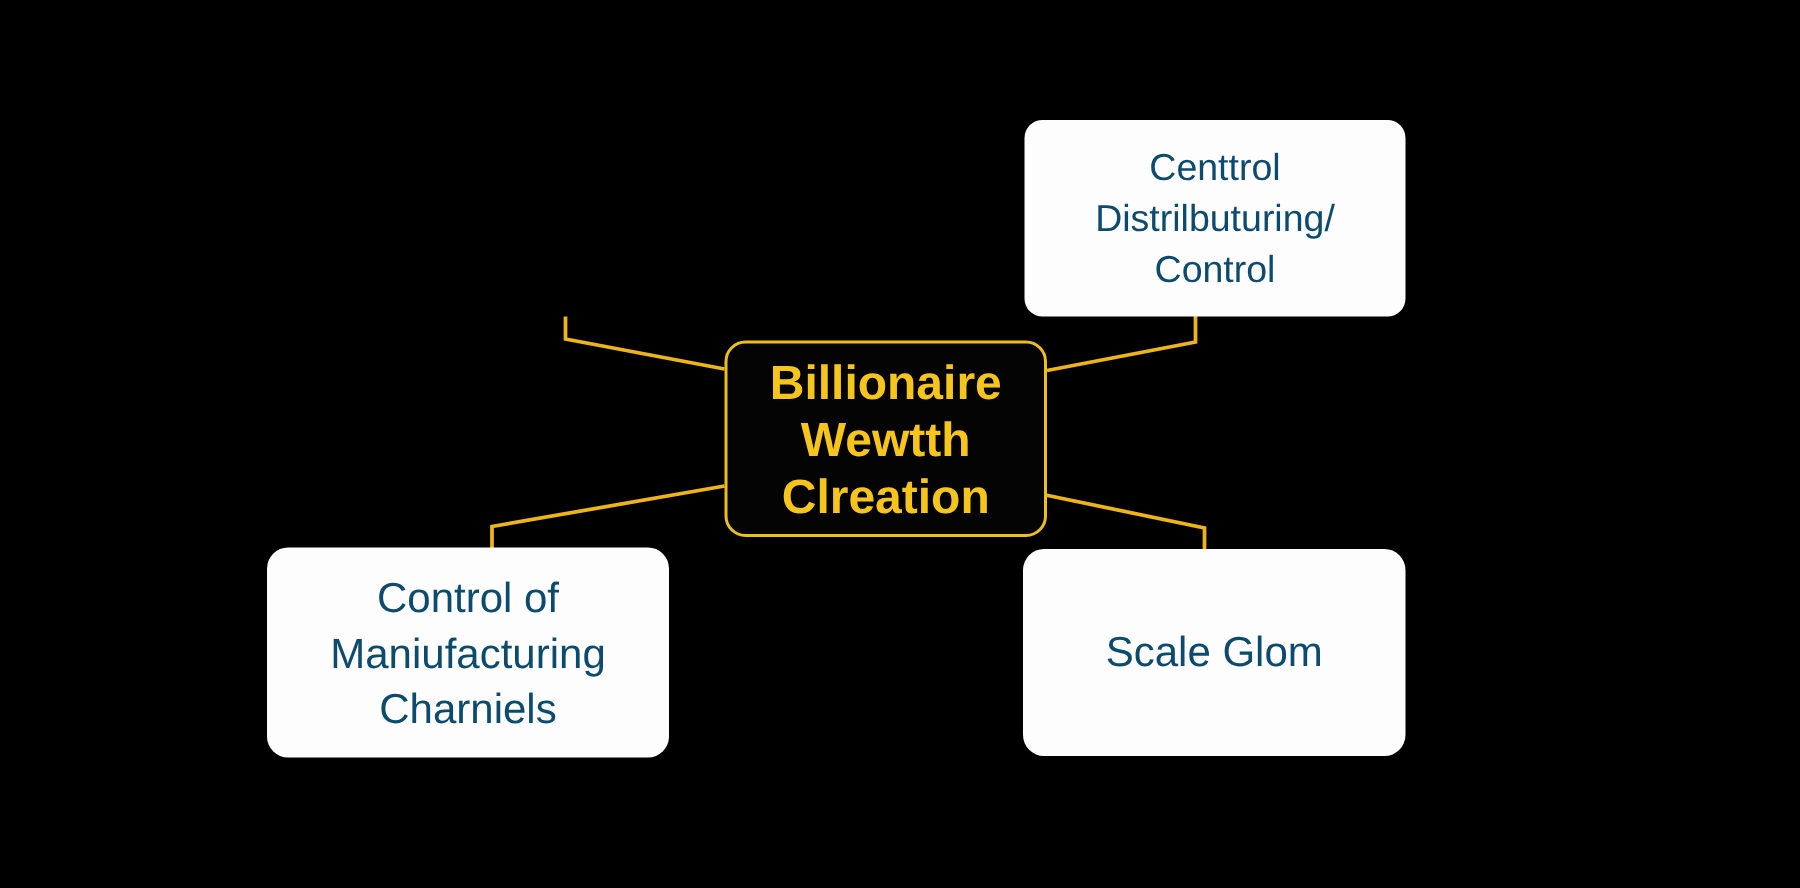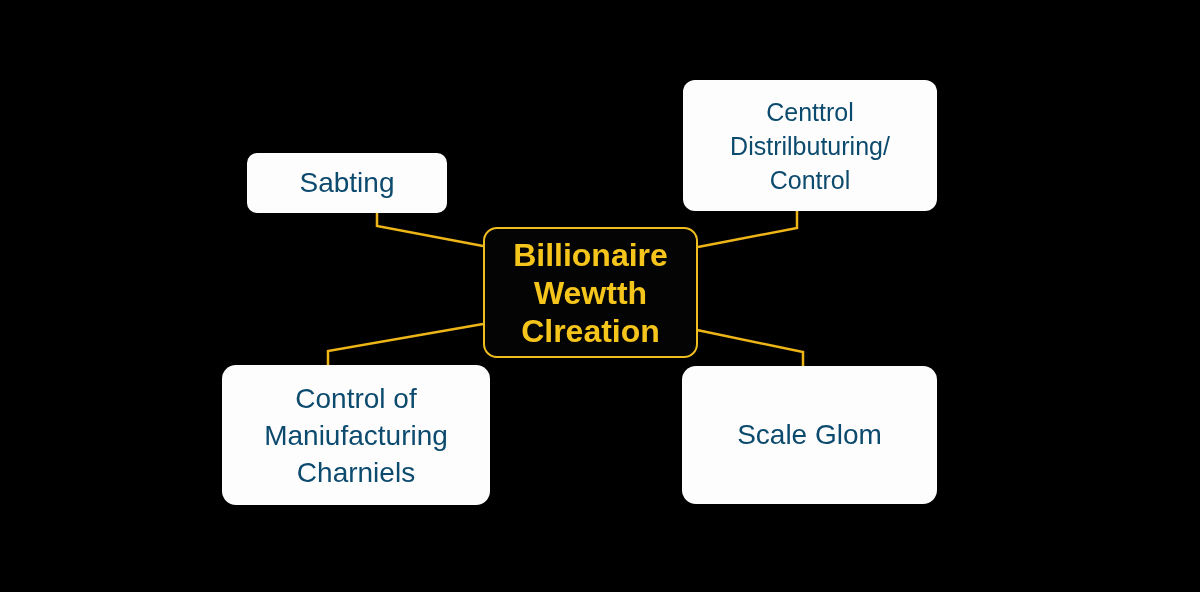--- a/index.html
+++ b/index.html
@@ -74,21 +74,20 @@
     line-height: 34px;
   }
   .node-bottom-left {
     left: 178px;
     top: 365px;
     width: 268px;
     height: 140px;
     border-radius: 14px;
     font-size: 28px;
     line-height: 37px;
-    margin-left: 44px;
   }
   .node-bottom-right {
     left: 682px;
     top: 366px;
     width: 255px;
     height: 138px;
     border-radius: 14px;
     font-size: 28px;
   }
 </style>
@@ -103,23 +102,20 @@
     <polyline points="483,324 328,351 328,366" stroke="#edb517"></polyline>
     <polyline points="697,330 803,352 803,367" stroke="#edb517"></polyline>
   </svg>
 
   <div class="node node-central">
     <span class="label">Billionaire
 Wewtth
 Clreation</span>
   </div>
 
-  <div class="node node-white node-top-left">
-    <span class="label">Sabting</span>
-  </div>
 
   <div class="node node-white node-top-right">
     <span class="label">Centtrol
 Distrilbuturing/
 Control</span>
   </div>
 
   <div class="node node-white node-bottom-left">
     <span class="label">Control of
 Maniufacturing

